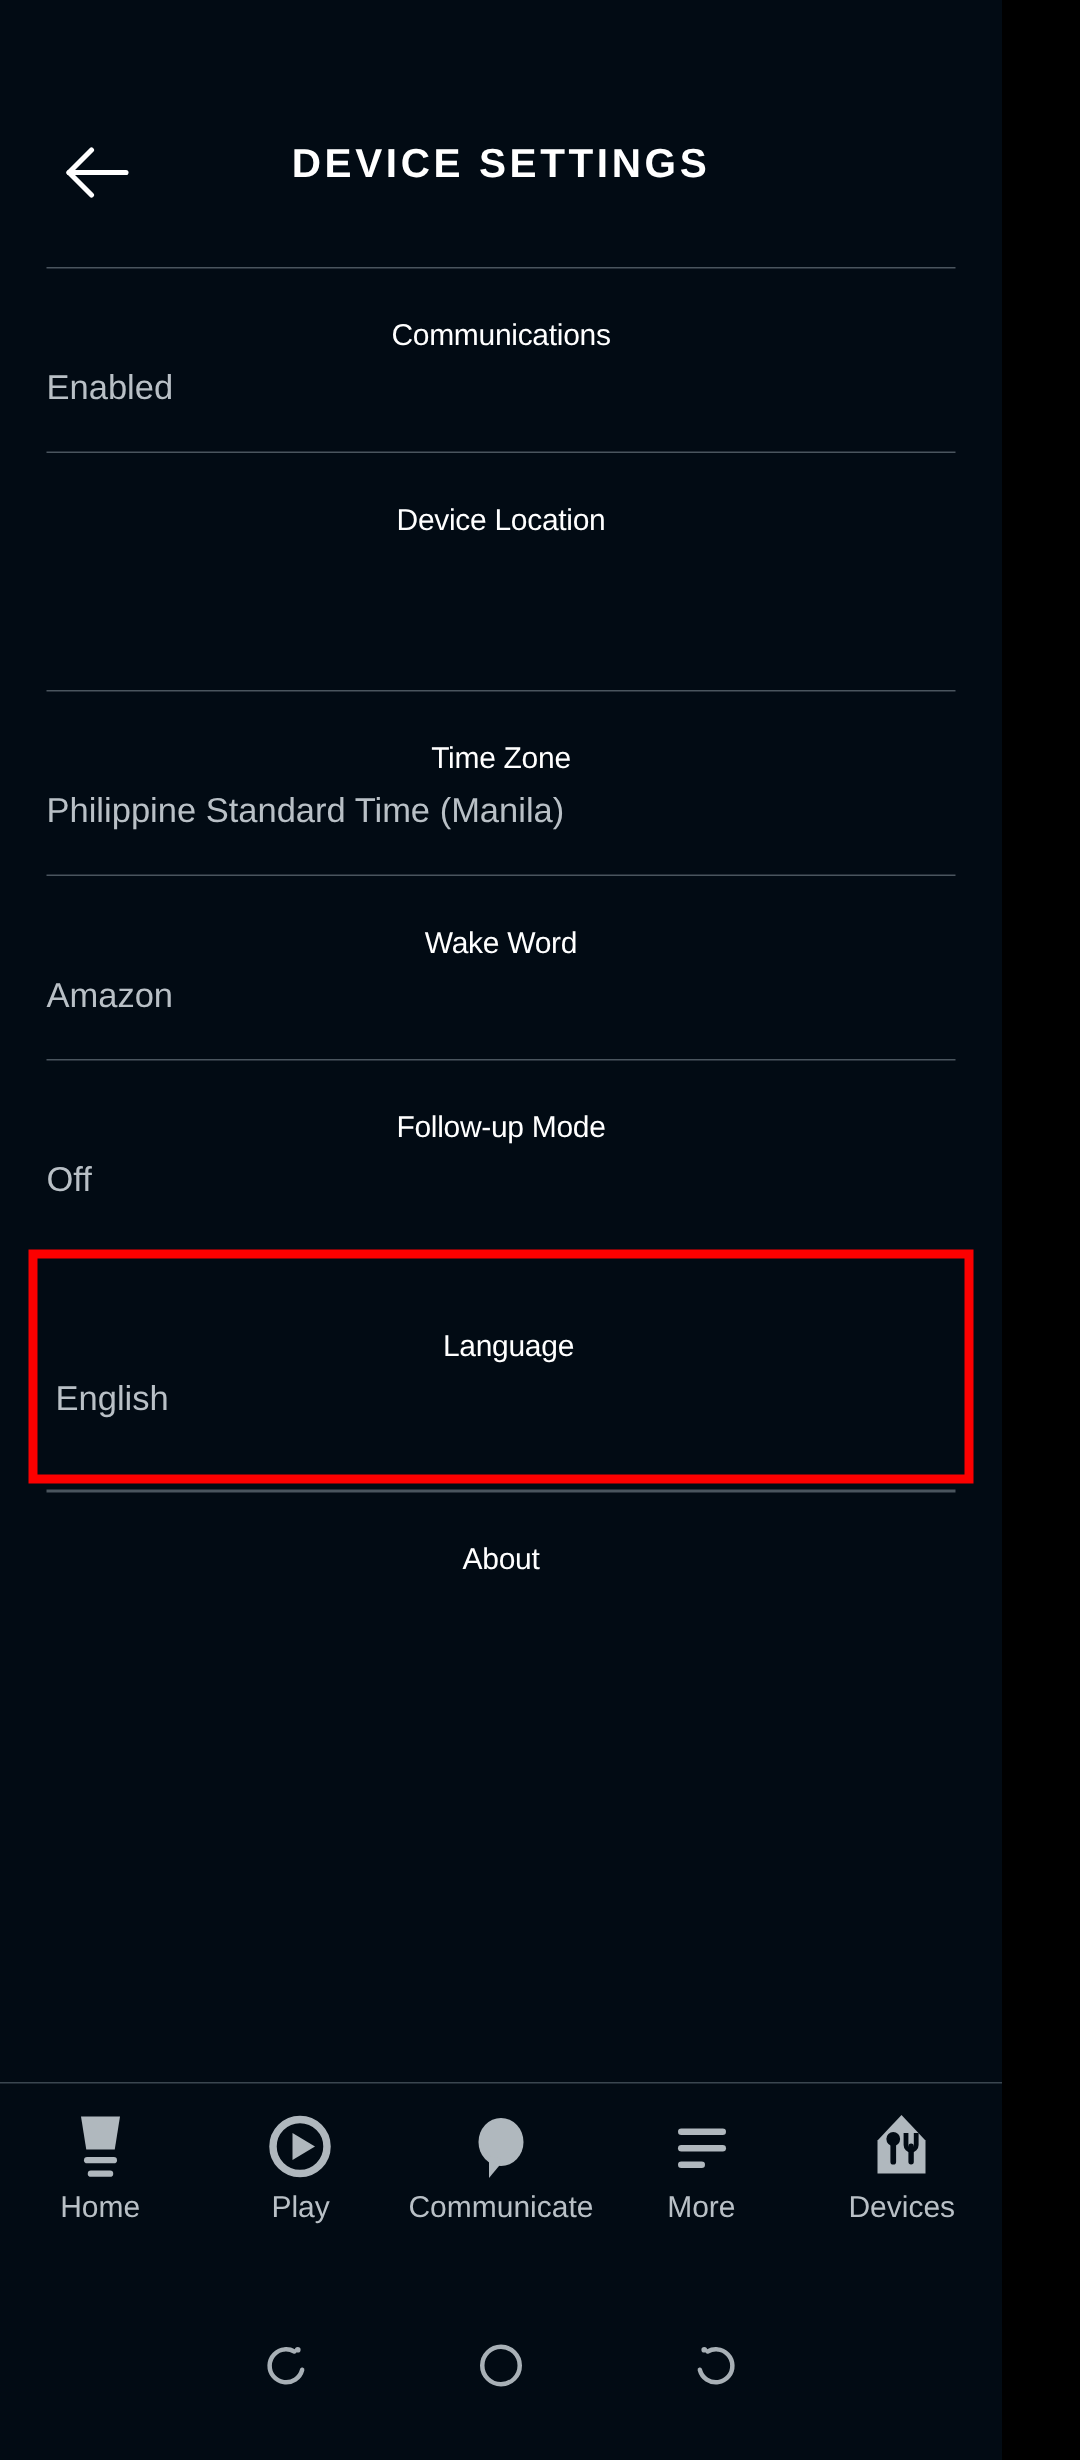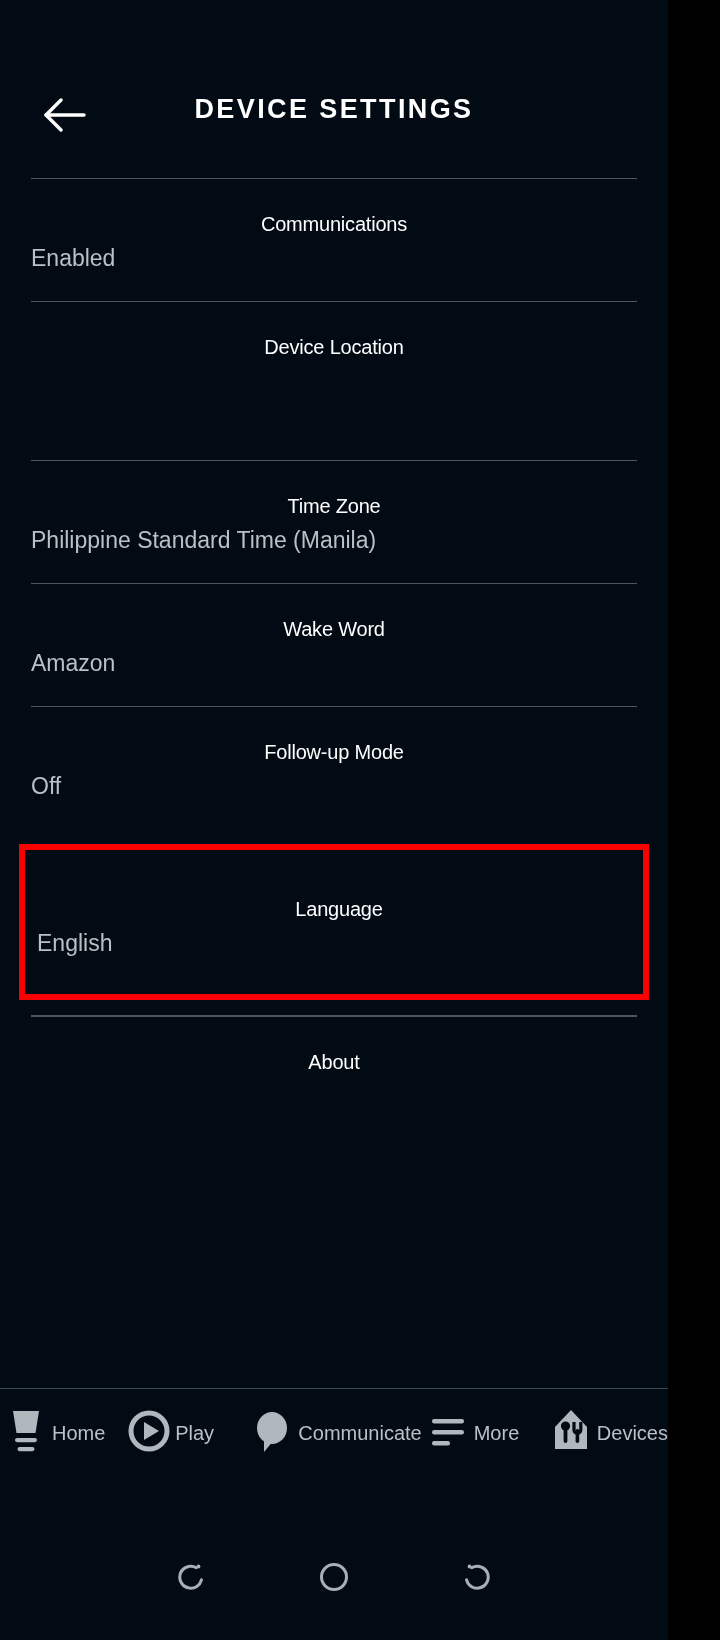--- a/index.html
+++ b/index.html
@@ -83,40 +83,40 @@
     right:31px; top:64px;
     color:#4ea3e0;
     font-size:23px;
     font-family:"Liberation Sans", sans-serif;
     cursor:pointer;
   }
 
   
   .row.highlight {
     border:6px solid #fc0000;
-    margin:15px 19px;
+    margin:4px 19px;
     padding:48px 2px 34px 12px;
     min-height:152px;
   }
 
   
   .tabbar {
     position:absolute;
     left:0; right:0; bottom:122px;
     height:130px;
     background:#020b14;
     border-top:1px solid #3b4750;
     display:flex;
     align-items:flex-start;
     padding-top:16px;
   }
   .tab {
     flex:1;
     display:flex;
-    flex-direction:row;
+    flex-direction:column;
     align-items:center;
     justify-content:flex-start;
     cursor:pointer;
   }
   .tab-ico {
     height:52px;
     display:flex; align-items:center; justify-content:center;
   }
   .tab-label {
     margin-top:4px;

